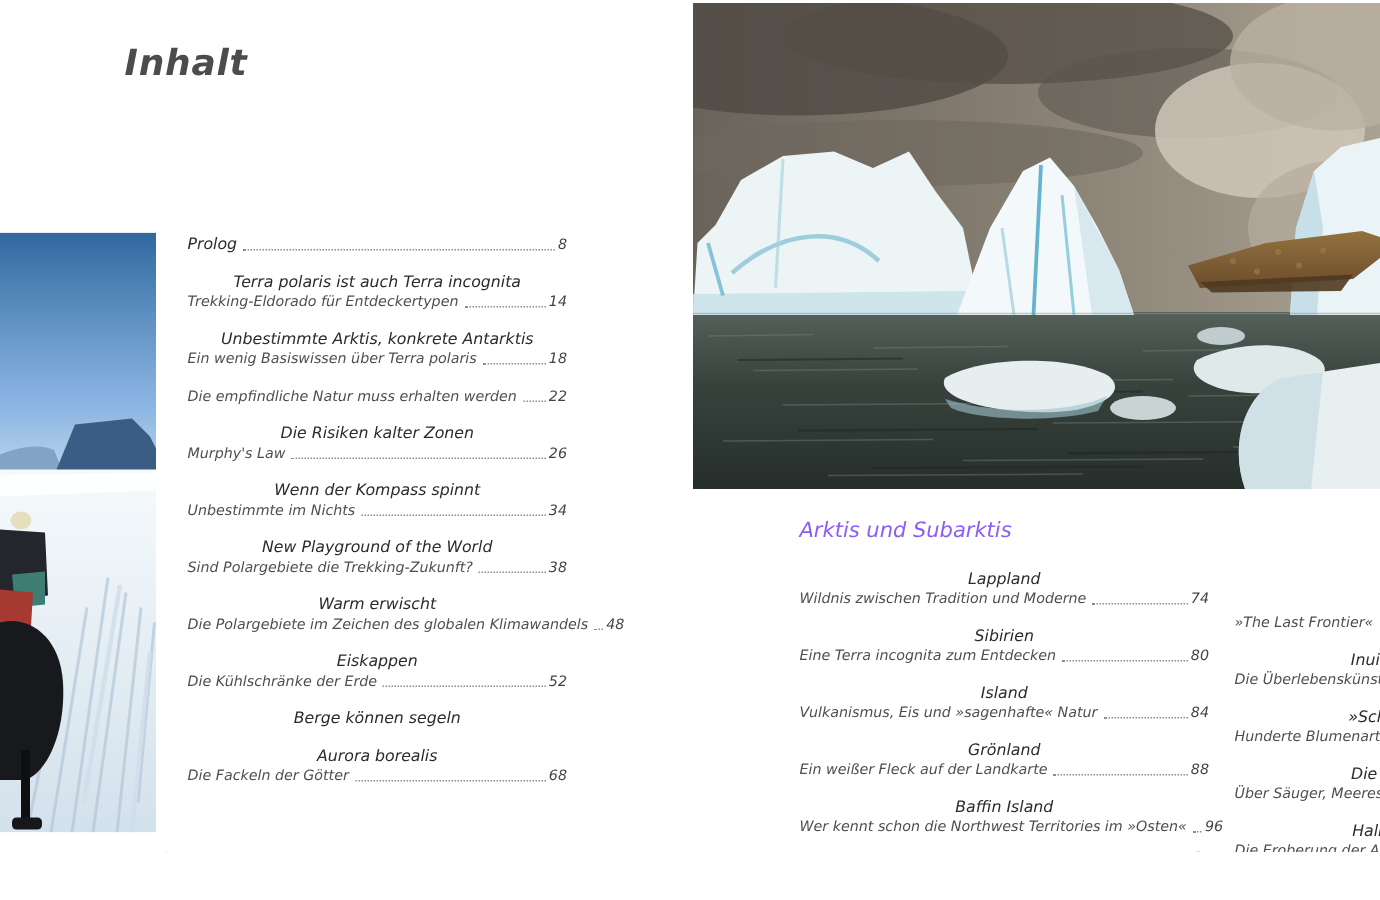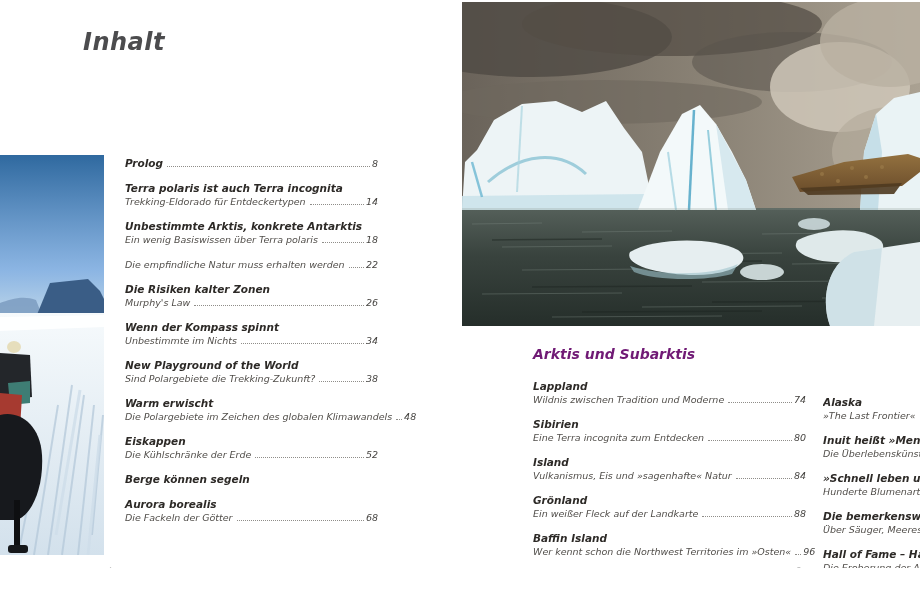--- a/index.html
+++ b/index.html
@@ -10,24 +10,24 @@
   .photo{position:absolute;overflow:hidden;}
   .photo svg{display:block;width:100%;height:100%;}
   .photo-left{left:0;top:155px;width:104px;height:400px;}
   .photo-right{left:462px;top:2px;width:458px;height:324px;}
   .toc{position:absolute;}
   .toc-left{left:125px;top:157px;width:253px;}
   .col1{left:533px;top:380px;width:273px;}
   .col2{left:823px;top:396px;width:97px;height:200px;overflow:hidden;}
   .col2-inner{width:265px;}
   .sec-title{position:absolute;left:533px;top:346px;font-size:14px;font-style:italic;
-             font-weight:bold;color:#701a75;text-align:right;}
+             font-weight:normal;color:#8b5cf6;text-align:right;}
   .entry{margin-bottom:12px;}
-  .t{font-weight:bold;font-style:italic;font-size:10.5px;color:#2d2a27;
-     line-height:13px;white-space:nowrap;}
+  .t{font-weight:normal;font-style:italic;font-size:10.5px;color:#2d2a27;
+     line-height:13px;white-space:nowrap;text-align:center;}
   .row{display:flex;align-items:flex-end;line-height:13px;}
   .s{font-style:italic;font-size:9.5px;color:#514e4a;white-space:nowrap;}
   .lead{flex:1 1 auto;border-bottom:1px dotted #8f8d89;margin:0 2px 3px 4px;min-width:6px;}
   .p{font-style:italic;font-size:9.5px;color:#454340;}
   .row .t{font-size:10.5px;}
   .pgnum{position:absolute;font-size:7.5px;color:#8e8e8e;font-style:italic;}
   .pg-l{left:107px;top:566px;}
   .pg-r{left:796px;top:566px;}
 </style>
 </head>

